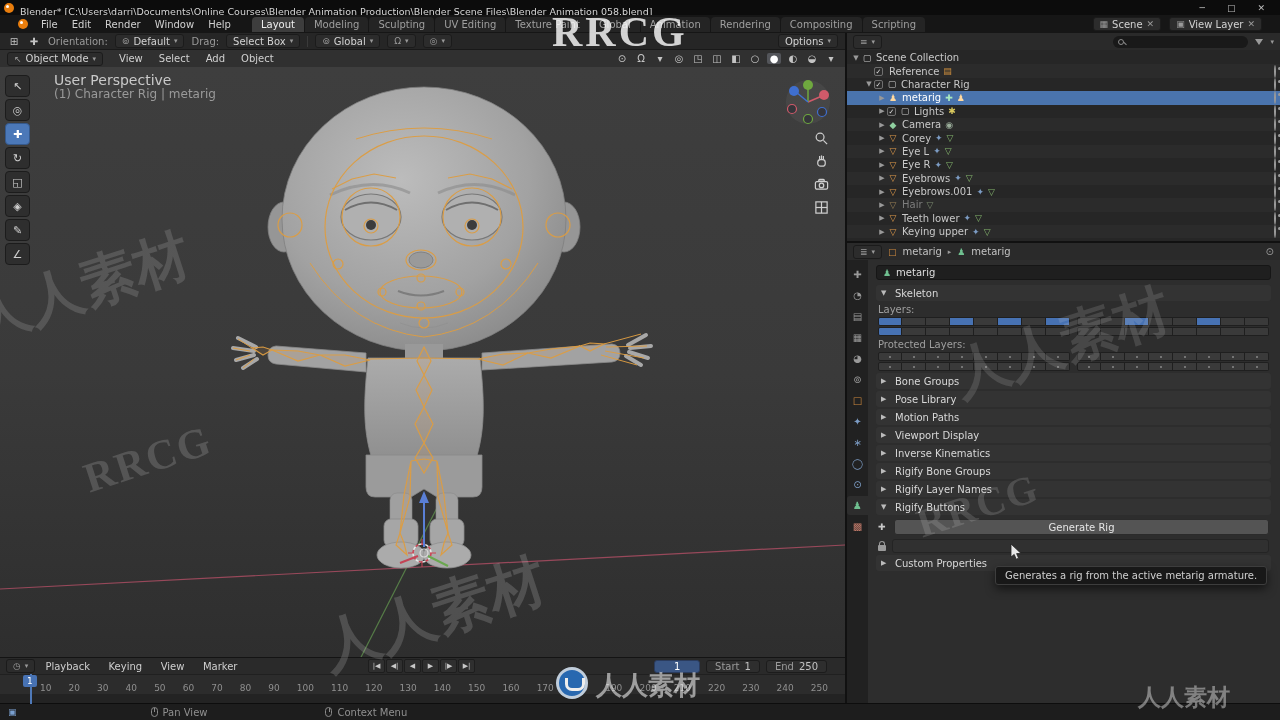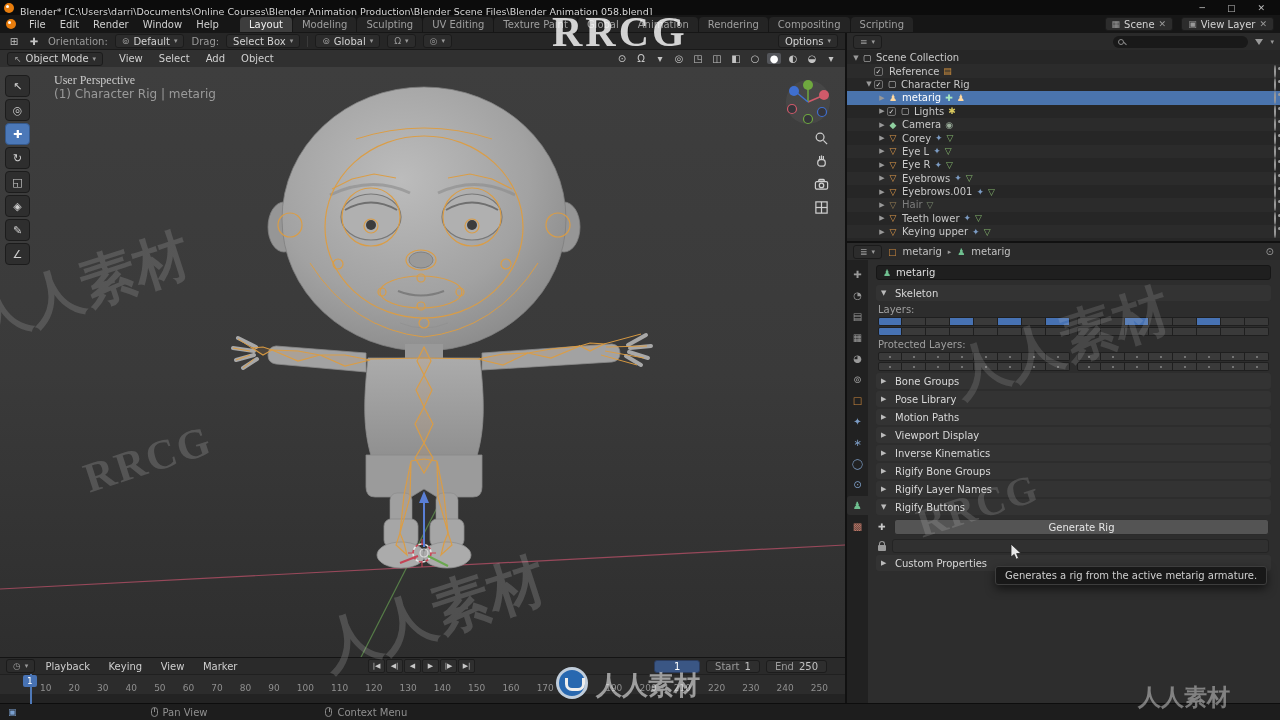--- a/index.html
+++ b/index.html
@@ -8,21 +8,21 @@
 
   
   .titlebar { position:absolute; left:0; top:0; width:1280px; height:15px; background:#0c0c0c; display:flex; align-items:center; padding:0 4px; color:#d6d6d6; }
   .blogo { width:10px; height:10px; border-radius:50%; background:#e87d0d; position:relative; margin-right:6px; flex:none; }
   .blogo::after { content:''; position:absolute; left:2px; top:2px; width:3px; height:3px; border-radius:50%; background:#fff; }
   .tb-title { font-size:9.5px; white-space:nowrap;margin-top:8px; }
   .winbtns { margin-left:auto; display:flex; }
   .winbtns span { padding:0 11px; font-size:9px; color:#bdbdbd; }
 
   
-  .topbar { position:absolute; left:0; top:15px; width:1280px; height:18px; background:#161616; display:flex; align-items:center; padding:0 6px; }
+  .topbar { position:absolute; left:0; top:15px; width:1280px; height:18px; background:#161616; display:flex; align-items:center; padding:0 18px; }
   .menu-item { padding:2px 7px; color:#d0d0d0; border-radius:3px; }
   .ws-wrap { display:flex; margin-left:14px; gap:1px; }
   .ws { padding:2px 9px; background:#242424; color:#9f9f9f; border-radius:4px 4px 0 0; }
   .ws.active { background:#3d3d3d; color:#efefef; }
   .tb-right { margin-left:auto; display:flex; gap:8px; align-items:center; }
   .chip { display:inline-flex; align-items:center; gap:4px; background:#2c2c2c; border:1px solid #1b1b1b; border-radius:3px; padding:0 6px; height:14px; color:#d2d2d2; white-space:nowrap; }
   .chip .ico { color:#9a9a9a; font-size:9px; }
   .caret { font-size:7px; color:#9a9a9a; }
   .caret.hid { visibility:hidden; }
 
@@ -37,21 +37,21 @@
 
   
   .vp-header { height:17px; background:#303030; display:flex; align-items:center; gap:9px; padding:0 7px; }
   .vp-right { margin-left:auto; display:flex; gap:5px; align-items:center; }
   .hicon { min-width:14px; text-align:center; color:#c4c4c4; font-size:10px; border-radius:2px; padding:0 2px; }
   .hicon.active { background:#53555a; color:#fff; }
 
   
   .vp-canvas { position:relative; height:590px; background:linear-gradient(180deg,#3e3e3e 0%,#3a3a3a 52%,#2e2e2e 100%); overflow:hidden; }
   .vp-overlay { position:absolute; left:54px; top:6px; line-height:14px; }
-  .vp-ol1 { color:#c9c9c9; font-size:12px;font-family:Liberation Serif, serif; }
+  .vp-ol1 { color:#c9c9c9; font-size:14px; }
   .vp-ol2 { color:#9a9a9a; font-size:12px; }
   .vp-tools { position:absolute; left:5px; top:8px; display:flex; flex-direction:column; gap:2px; }
   .tool-btn { width:25px; height:22px; background:#2e2e2e; border:1px solid #1c1c1c; border-radius:4px; display:flex; align-items:center; justify-content:center; color:#cfcfcf; font-size:11px; }
   .tool-btn.active { background:#4b78b8; border-color:#35598c; color:#fff; }
   .nav-gizmo { position:absolute; right:14px; top:12px; }
   .vp-sideicons { position:absolute; right:16px; top:64px; display:flex; flex-direction:column; gap:8px; }
 
   
   .outliner { height:210px; display:flex; flex-direction:column; border-bottom:2px solid #111; }
   .ol-header { height:17px; background:#2a2a2a; display:flex; align-items:center; gap:7px; padding:0 6px; }

